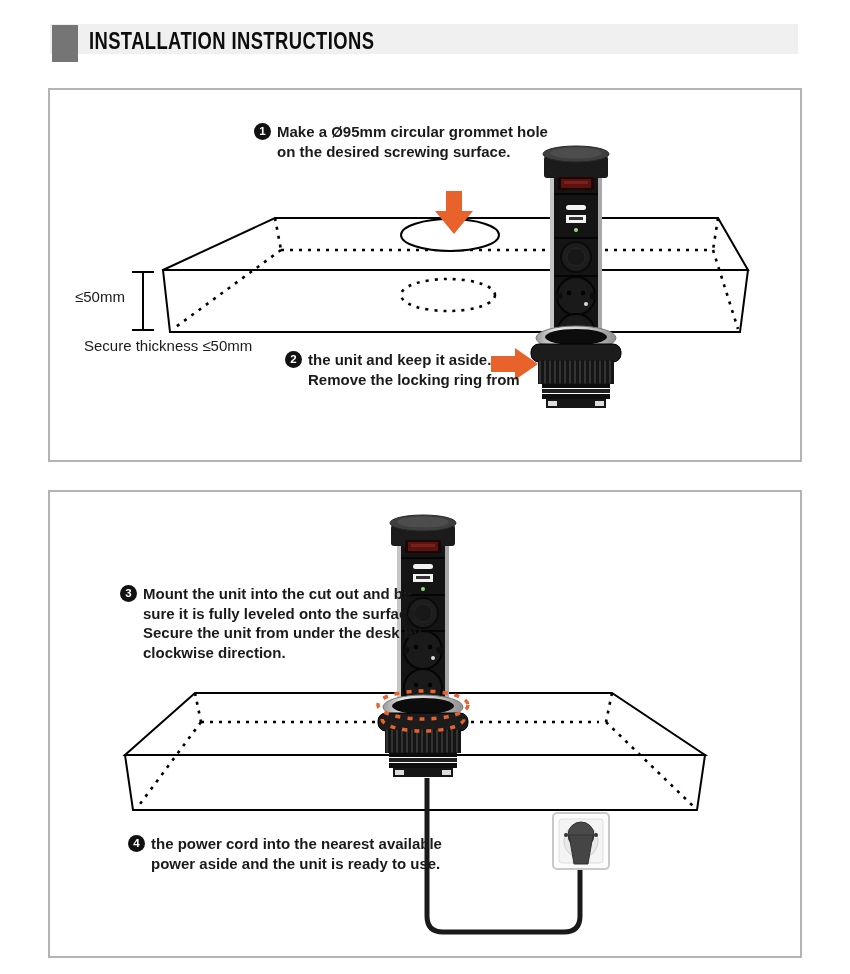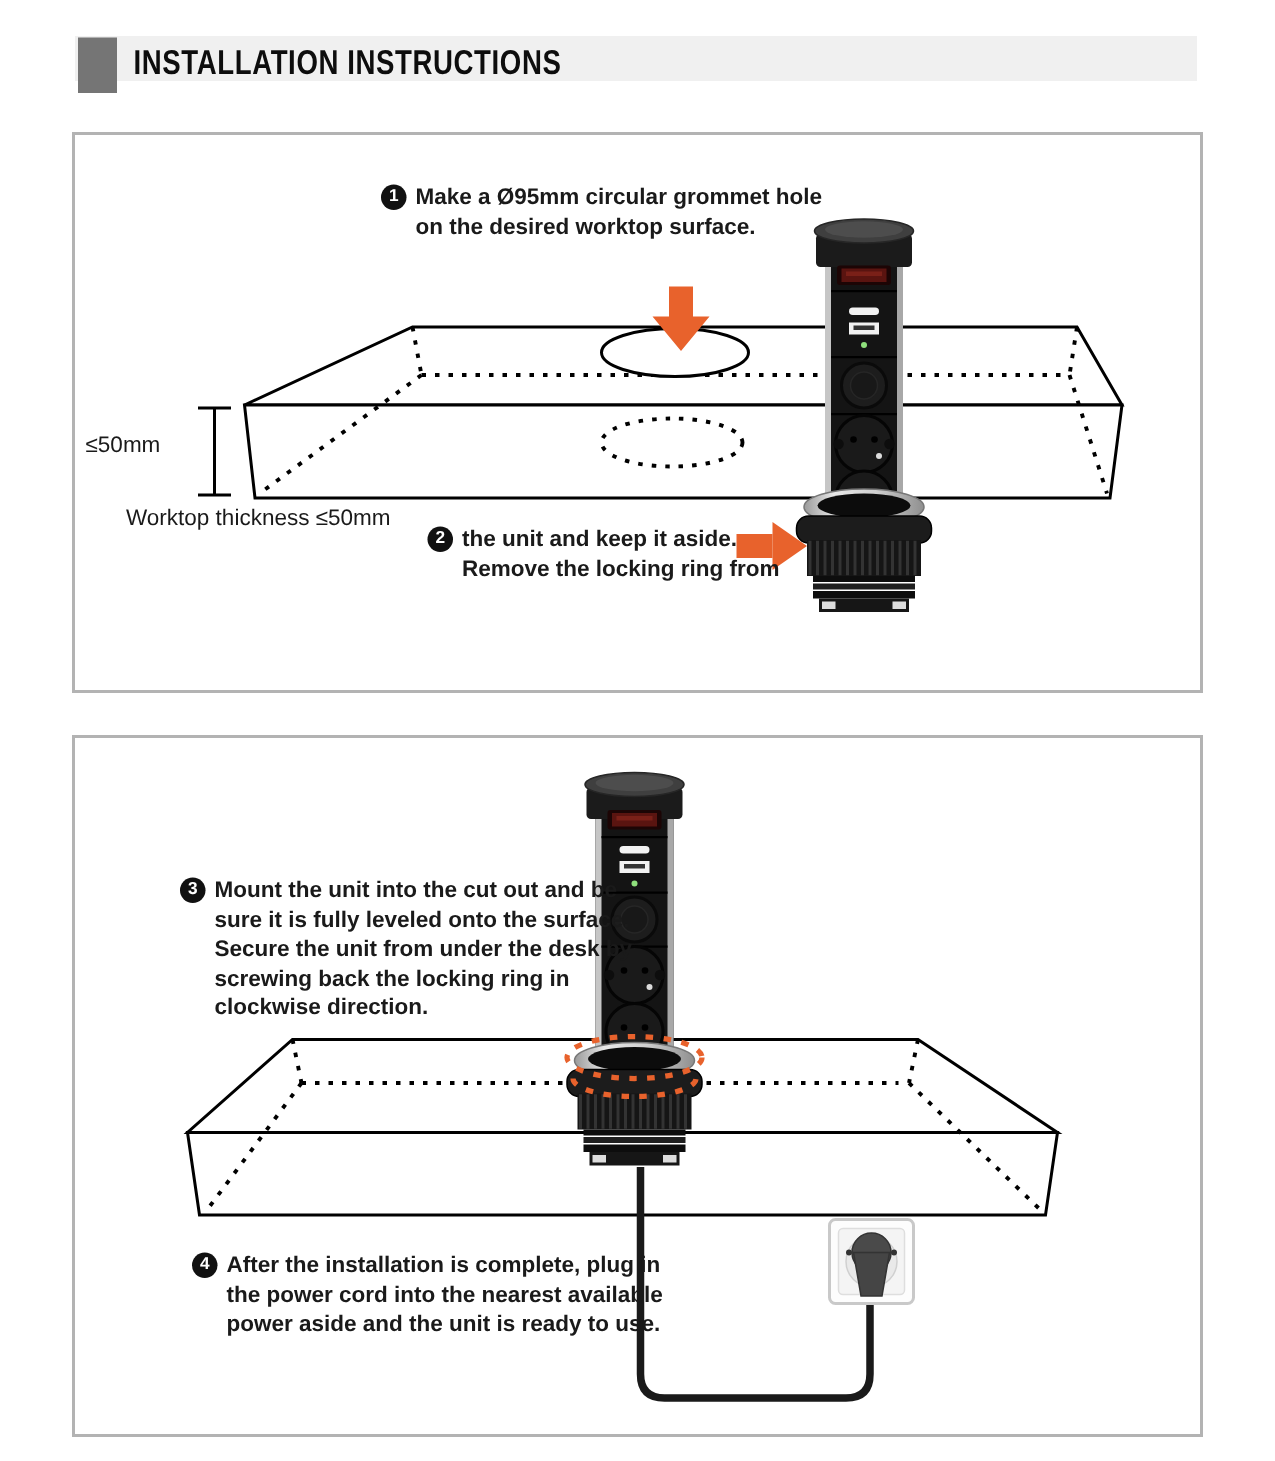--- a/index.html
+++ b/index.html
@@ -133,32 +133,32 @@
       <g fill="#E8622C">
         <rect x="441" y="266" width="24" height="16"></rect>
         <polygon points="465,258 465,290 488,274"></polygon>
       </g>
     </svg>
 
     <div class="step" style="left:204px;top:32px;">
       <span class="badge">1</span>
       <span class="lines">
         <div>Make a Ø95mm circular grommet hole</div>
-        <div>on the desired worktop surface.</div>
+        <div>on the desired screwing surface.</div>
       </span>
     </div>
     <div class="step" style="left:235px;top:260px;">
       <span class="badge">2</span>
       <span class="lines">
         <div>the unit and keep it aside.</div>
         <div>Remove the locking ring from</div>
       </span>
     </div>
-    <div class="lbl" style="left:7px;top:198px;">≤50mm</div>
-    <div class="lbl" style="left:34px;top:247px;">Worktop thickness ≤50mm</div>
+    <div class="lbl" style="left:25px;top:198px;">≤50mm</div>
+    <div class="lbl" style="left:34px;top:247px;">Secure thickness ≤50mm</div>
   </div>
 
   <div class="panel" id="panel2">
     <svg class="psvg" width="746" height="460" viewBox="0 0 746 460">
       <defs>
         <linearGradient id="sil2" x1="0" y1="0" x2="1" y2="0">
           <stop offset="0" stop-color="#9a9a9a"></stop>
             <stop offset="0.25" stop-color="#e8e8e8"></stop>
           <stop offset="0.6" stop-color="#cfcfcf"></stop>
             <stop offset="1" stop-color="#8f8f8f"></stop>
@@ -254,27 +254,25 @@
         </g>
       </g>
     </svg>
 
     <div class="step" style="left:70px;top:92px;">
       <span class="badge">3</span>
       <span class="lines">
         <div>Mount the unit into the cut out and be</div>
         <div>sure it is fully leveled onto the surface.</div>
         <div>Secure the unit from under the desk by</div>
-        <div>screwing back the locking ring in</div>
         <div>clockwise direction.</div>
       </span>
     </div>
     <div class="step" style="left:78px;top:342px;">
       <span class="badge">4</span>
       <span class="lines">
-        <div>After the installation is complete, plug in</div>
         <div>the power cord into the nearest available</div>
         <div>power aside and the unit is ready to use.</div>
       </span>
     </div>
   </div>
 
 </div>
 
 </body></html>

